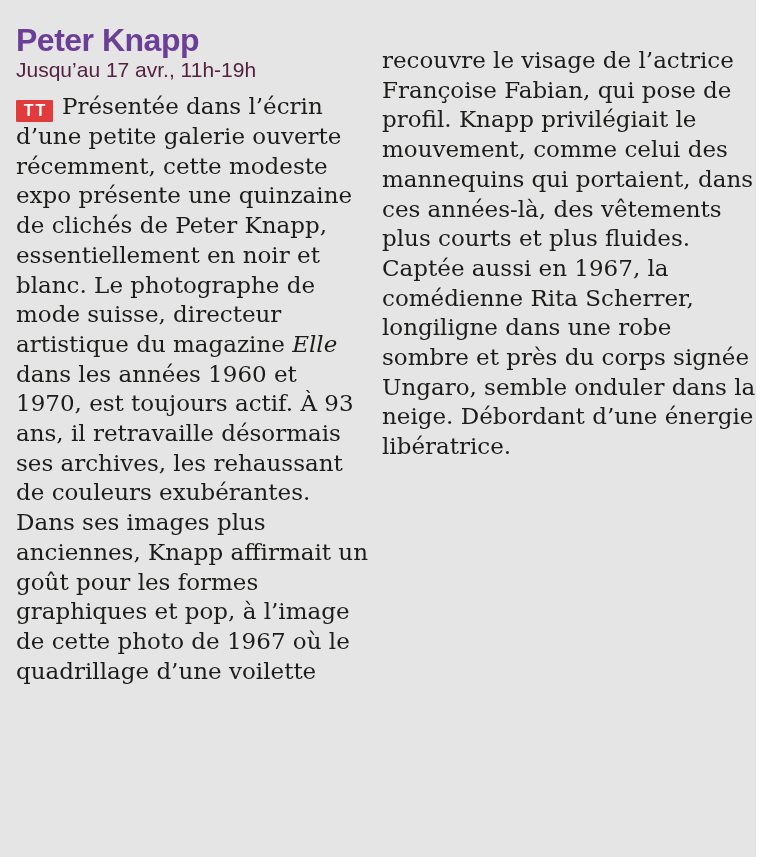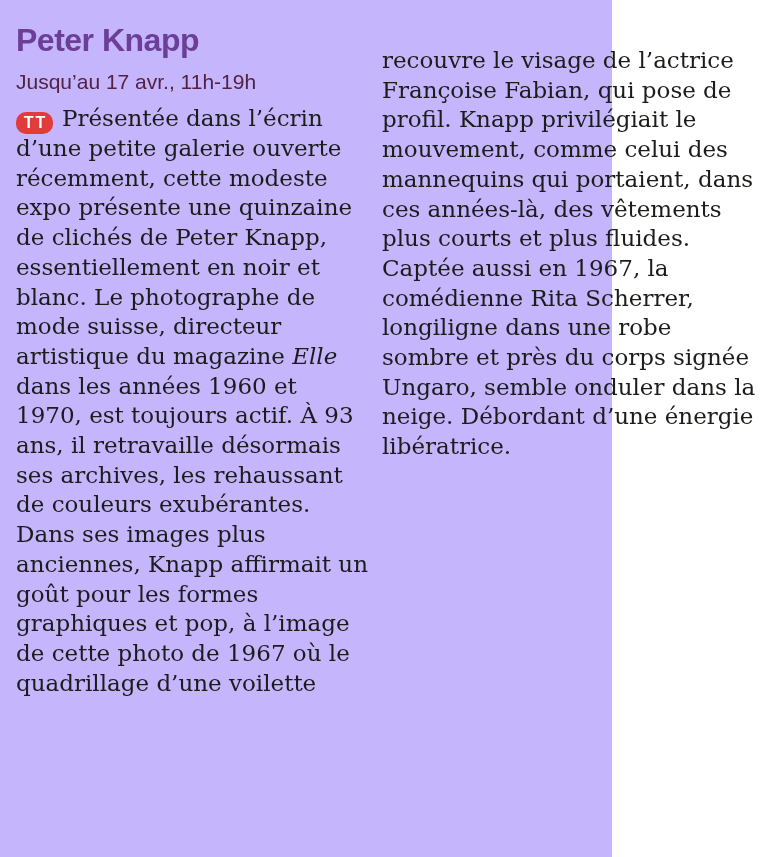--- a/index.html
+++ b/index.html
@@ -5,24 +5,24 @@
   html, body {
     margin: 0;
     padding: 0;
     width: 768px;
     height: 857px;
     background: #ffffff;
     overflow: hidden;
   }
   .page {
     box-sizing: border-box;
-    width: 612px;
+    width: 756px;
     height: 857px;
     padding: 24px 12px 0 16px;
-    background: #c4b5fd;
+    background: #e5e5e5;
   }
   .columns {
     display: flex;
     gap: 14px;
     align-items: flex-start;
   }
   .col-left  { width: 352px; flex: none; }
   .col-right { width: 374px; flex: none; padding-top: 10px; }
 
   .headline {
@@ -31,21 +31,21 @@
     font-weight: 700;
     font-size: 32px;
     line-height: 32px;
     letter-spacing: -0.5px;
     color: #6b3e98;
   }
   .title-line { display: block; }
   .title-line-2 { margin-left: -11px; }
 
   .info {
-    margin-top: 12px;
+    margin-top: 0;
     font-family: "Liberation Sans", sans-serif;
     font-size: 21px;
     line-height: 27px;
     color: #542240;
   }
   .info sup {
     font-size: 13px;
     line-height: 0;
     vertical-align: 7px;
   }
@@ -62,21 +62,21 @@
   .body-text em { font-style: italic; }
 
   .badge {
     display: inline-block;
     box-sizing: border-box;
     width: 37px;
     height: 22px;
     margin-right: 9px;
     padding-left: 2px;
     background: #e23b3c;
-    border-radius: 10px;
+    border-radius: 1px;
     color: #ffffff;
     font-family: "Liberation Sans", sans-serif;
     font-weight: 700;
     font-size: 16px;
     line-height: 22px;
     letter-spacing: 2px;
     text-align: center;
     vertical-align: -2px;
   }
 </style>

